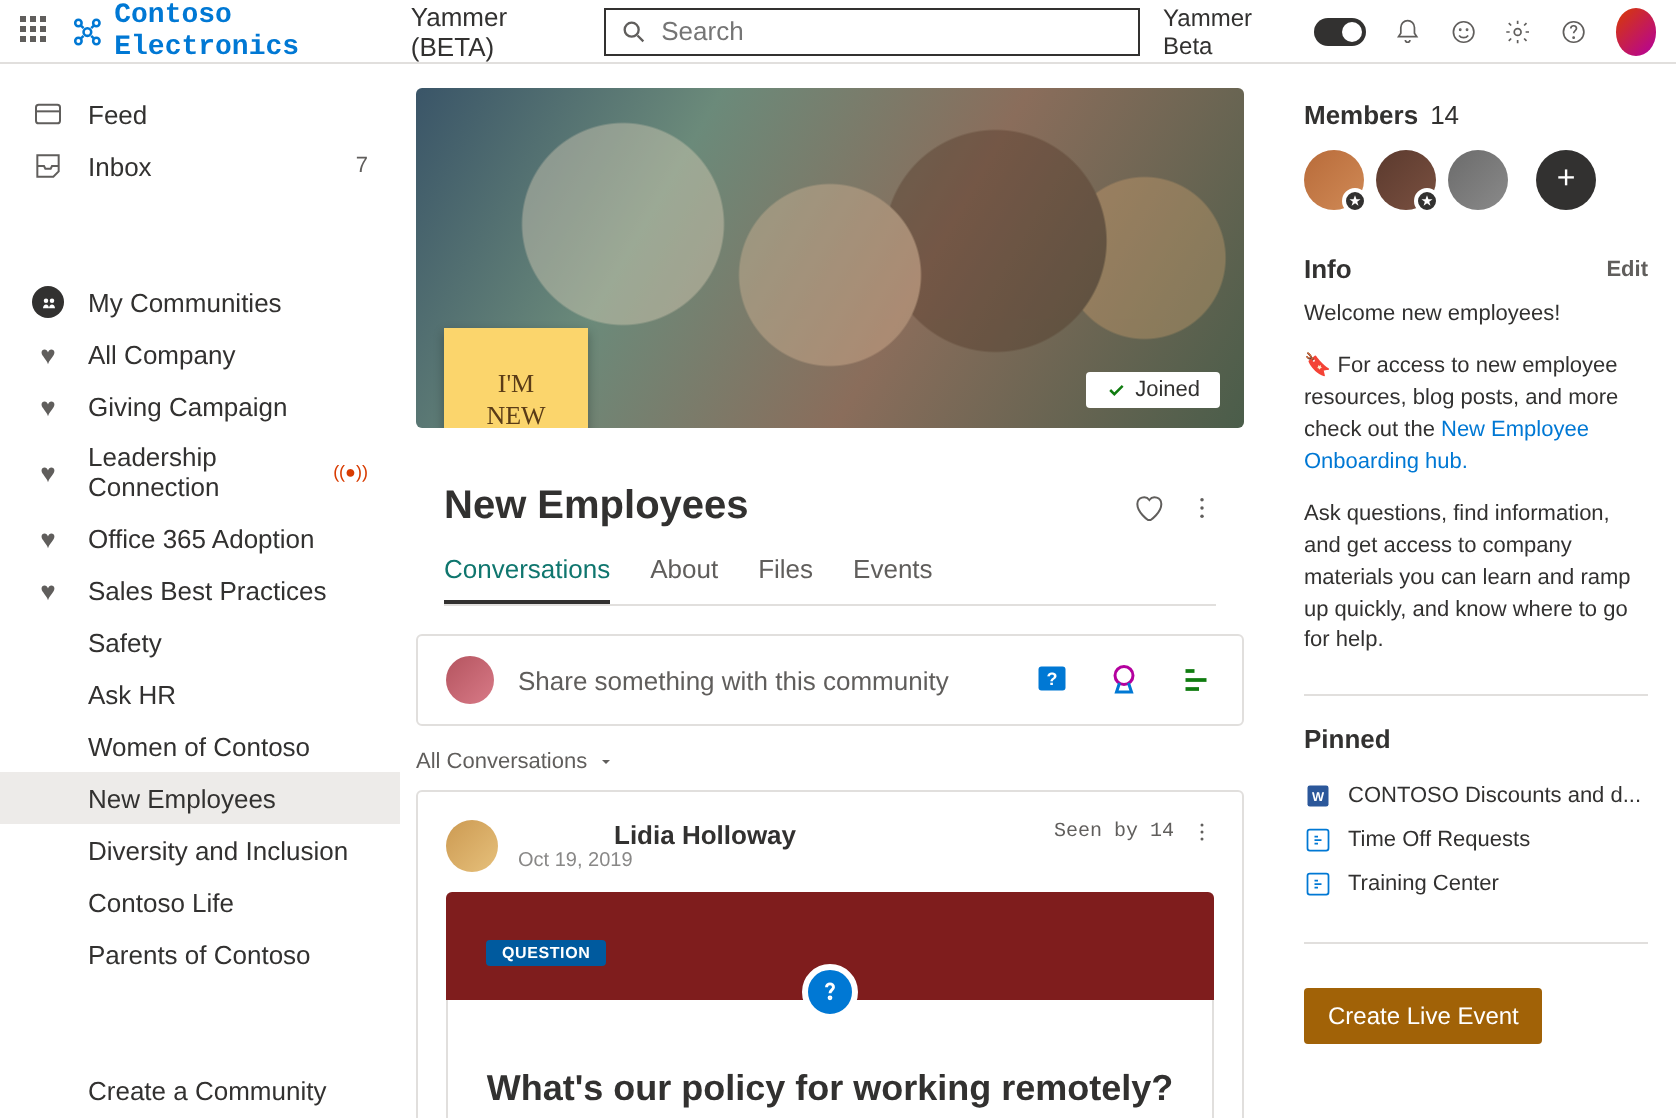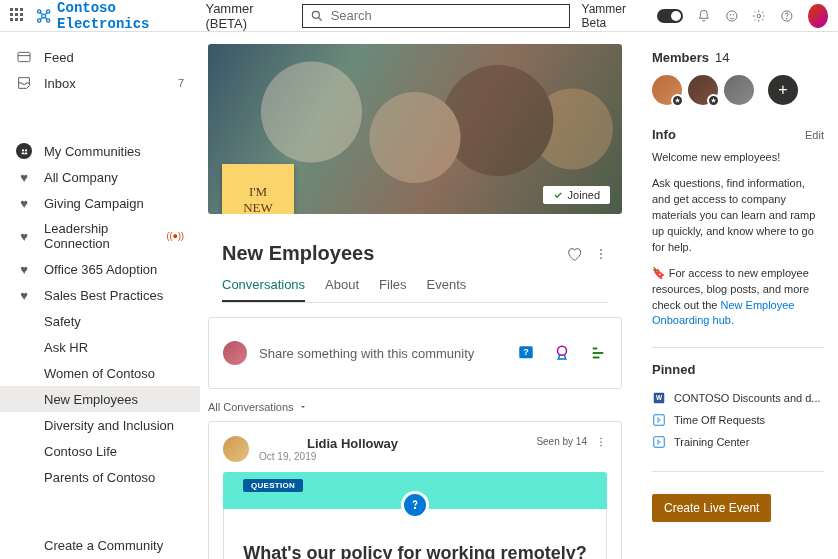--- a/index.html
+++ b/index.html
@@ -41,52 +41,52 @@
 .joined-chip svg { width: 10px; height: 10px; color: #107c10; }
 
 .group-header { padding: 28px 14px 0 14px; }
 .group-title-row { display: flex; align-items: center; }
 .group-title { font-size: 20px; font-weight: 600; }
 .title-actions { margin-left: auto; display: flex; gap: 12px; align-items: center; color: #605e5c; }
 .tabs { display: flex; gap: 20px; margin-top: 12px; border-bottom: 1px solid #e1dfdd; }
 .tab { padding-bottom: 8px; font-size: 13px; color: #605e5c; cursor: pointer; }
 .tab.active { color: #0f766e; border-bottom: 2px solid #323130; font-weight: 400; }
 
-.composer { margin-top: 14px; border: 1px solid #e1dfdd; border-radius: 3px; padding: 23px 14px; display: flex; align-items: center; gap: 12px; }
+.composer { margin-top: 14px; border: 1px solid #e1dfdd; border-radius: 3px; padding: 10px 14px; display: flex; align-items: center; gap: 12px; }
 .composer .mini-avatar { width: 24px; height: 24px; border-radius: 50%; background: linear-gradient(135deg,#b4545f,#d87a87); }
 .composer .placeholder { color: #605e5c; font-size: 13px; flex: 1; }
 .composer-icons { display: flex; gap: 18px; align-items: center; }
 .cicon { width: 18px; height: 18px; }
 
 .filter { margin: 12px 0 8px 0; font-size: 11px; color: #605e5c; display: flex; align-items: center; gap: 5px; }
 
 .post-card { border: 1px solid #e1dfdd; border-radius: 3px; padding: 14px 14px 0 14px; }
 .post-head { display: flex; align-items: flex-start; gap: 10px; }
 .post-avatar { width: 26px; height: 26px; border-radius: 50%; background: linear-gradient(135deg,#cc9a52,#e6c07b); }
 .post-author { font-size: 13px; font-weight: 600; padding-left: 48px; }
 .post-date { font-size: 10px; color: #898887; }
-.post-meta-right { margin-left: auto; display: flex; align-items: flex-start; gap: 8px; font-size: 10px; color: #605e5c; }
-.question-bar { margin-top: 10px; background: #5eead4; border-radius: 3px 3px 0 0; padding: 4px 0 0 20px; position: relative; }
+.post-meta-right { margin-left: auto; display: flex; align-items: flex-end; gap: 8px; font-size: 10px; color: #605e5c; font-family: Liberation Mono, monospace; }
+.question-bar { margin-top: 10px; background: #7f1d1d; border-radius: 3px 3px 0 0; padding: 21px 0 0 20px; position: relative; }
 .question-pill { background: #005a9e; color: #fff; font-size: 8px; font-weight: 600; padding: 2px 8px; border-radius: 2px; letter-spacing: 0.3px; }
 .question-body { background: #fff; border: 1px solid #e1dfdd; border-top: none; padding: 34px 10px 24px 10px; text-align: center; font-size: 18px; font-weight: 600; position: relative; }
 .qmark-badge { position: absolute; top: -18px; left: 50%; transform: translateX(-50%); width: 28px; height: 28px; border-radius: 50%; background: #0078d4; border: 3px solid #fff; display: flex; align-items: center; justify-content: center; }
 .qmark-badge svg { width: 14px; height: 14px; color: #fff; }
 
 .rightcol { width: 200px; padding: 18px 14px 0 14px; overflow-y: auto; }
 .rc-title-row { display: flex; align-items: center; gap: 6px; font-size: 13px; font-weight: 600; margin-bottom: 10px; }
 .members-row { display: flex; gap: 6px; margin-bottom: 22px; }
 .member-av { width: 30px; height: 30px; border-radius: 50%; position: relative; }
 .member-av.m1 { background: linear-gradient(135deg,#b86b3a,#d08a56); }
 .member-av.m2 { background: linear-gradient(135deg,#5b3a2e,#7a5040); }
 .member-av.m3 { background: linear-gradient(135deg,#6b6b6b,#8a8a8a); }
 .star-badge { position: absolute; right: -2px; bottom: -2px; width: 13px; height: 13px; border-radius: 50%; background: #323130; border: 2px solid #fff; display: flex; align-items: center; justify-content: center; }
 .star-badge svg { width: 7px; height: 7px; color: #fff; }
 .add-member { width: 30px; height: 30px; border-radius: 50%; background: #323130; color: #fff; display: flex; align-items: center; justify-content: center; font-size: 16px; margin-left: 8px;}
 .info-head { display: flex; align-items: center; font-size: 13px; font-weight: 600; margin-bottom: 8px; }
-.info-head .edit { margin-left: auto; font-size: 11px; font-weight: 400; color: #605e5c; cursor: pointer; }
+.info-head .edit { margin-left: auto; font-size: 11px; font-weight: 700; color: #605e5c; cursor: pointer; }
 .info-text { font-size: 11px; color: #323130; line-height: 1.45; margin-bottom: 10px; }
 .info-link { color: #0078d4; cursor: pointer; }
 .rc-sep { border-top: 1px solid #e1dfdd; margin: 18px 0 14px 0; }
 .pinned-item { display: flex; align-items: center; gap: 8px; font-size: 11px; padding: 4px 0; cursor: pointer; white-space: nowrap; overflow: hidden; text-overflow: ellipsis; }
 .file-icon { width: 14px; height: 14px; flex-shrink: 0; }
 .cta-btn { margin-top: 8px; background: #a16207; color: #fff; border: none; padding: 7px 12px; font-size: 12px; cursor: pointer; border-radius: 2px; }
 </style>
 </head>
 <body>
 
@@ -366,24 +366,24 @@
         </div>
     <div class="member-av m3"></div>
     <div class="add-member">+</div>
   </div>
 
   <div class="info-head">
     <span>Info</span>
     <span class="edit">Edit</span>
   </div>
   <div class="info-text">Welcome new employees!</div>
-  <div class="info-text">Ask questions, find information, and get access to company materials you can learn and ramp up quickly, and know where to go for help.</div>
   <div class="info-text">
     <span>🔖 For access to new employee resources, blog posts, and more check out the </span><span class="info-link">New Employee Onboarding hub.</span>
   </div>
+  <div class="info-text">Ask questions, find information, and get access to company materials you can learn and ramp up quickly, and know where to go for help.</div>
 
   <div class="rc-sep"></div>
   <div class="rc-title-row">Pinned</div>
   <div class="pinned-item">
     <svg class="file-icon" viewBox="0 0 24 24">
           <rect x="3" y="3" width="18" height="18" rx="2" fill="#2b579a"></rect>
           <text x="12" y="16" text-anchor="middle" fill="#fff" font-size="11" font-weight="bold">W</text>
         </svg>
     <span>CONTOSO Discounts and d...</span>
   </div>

